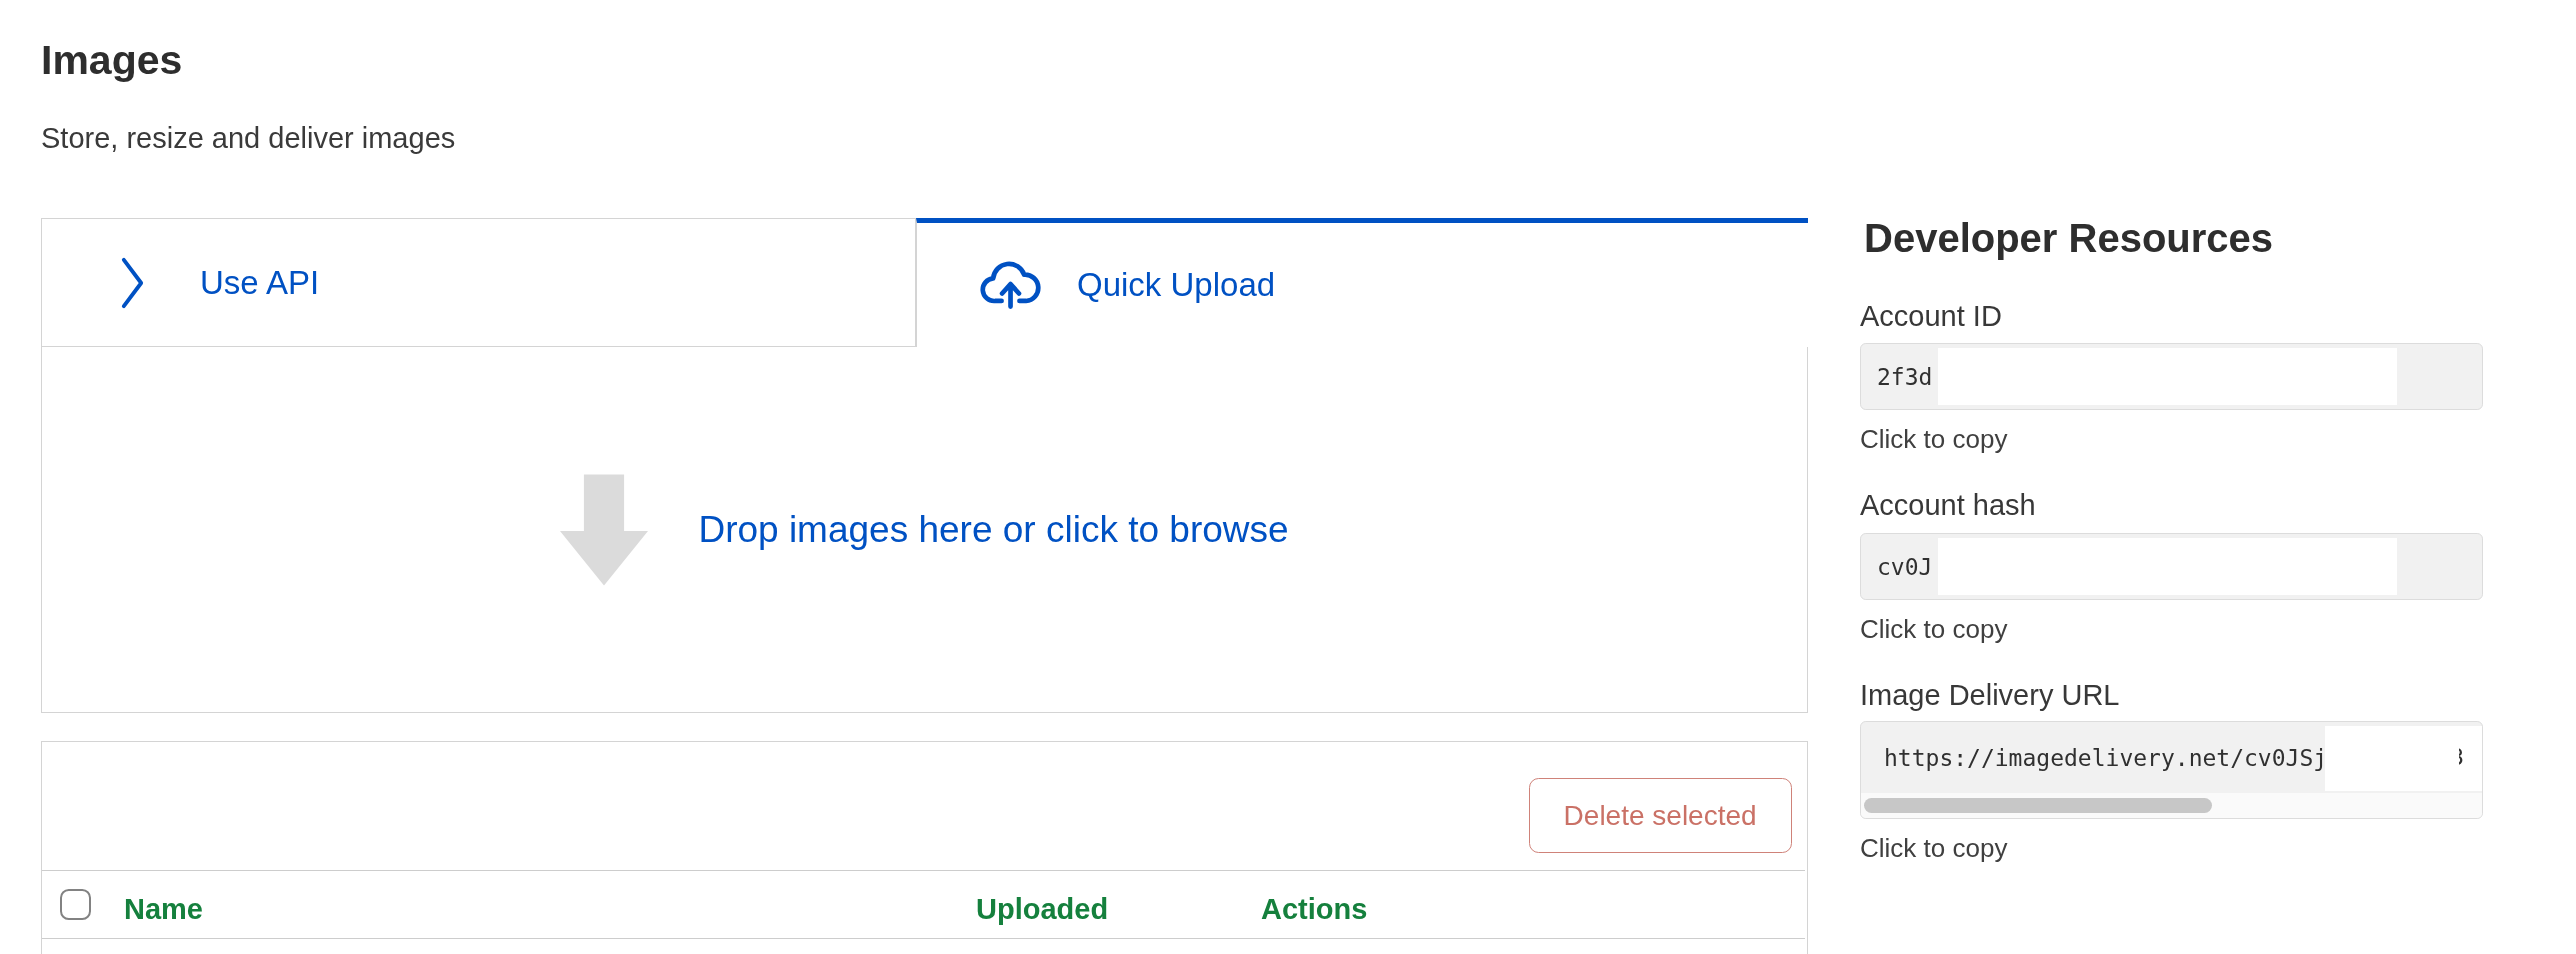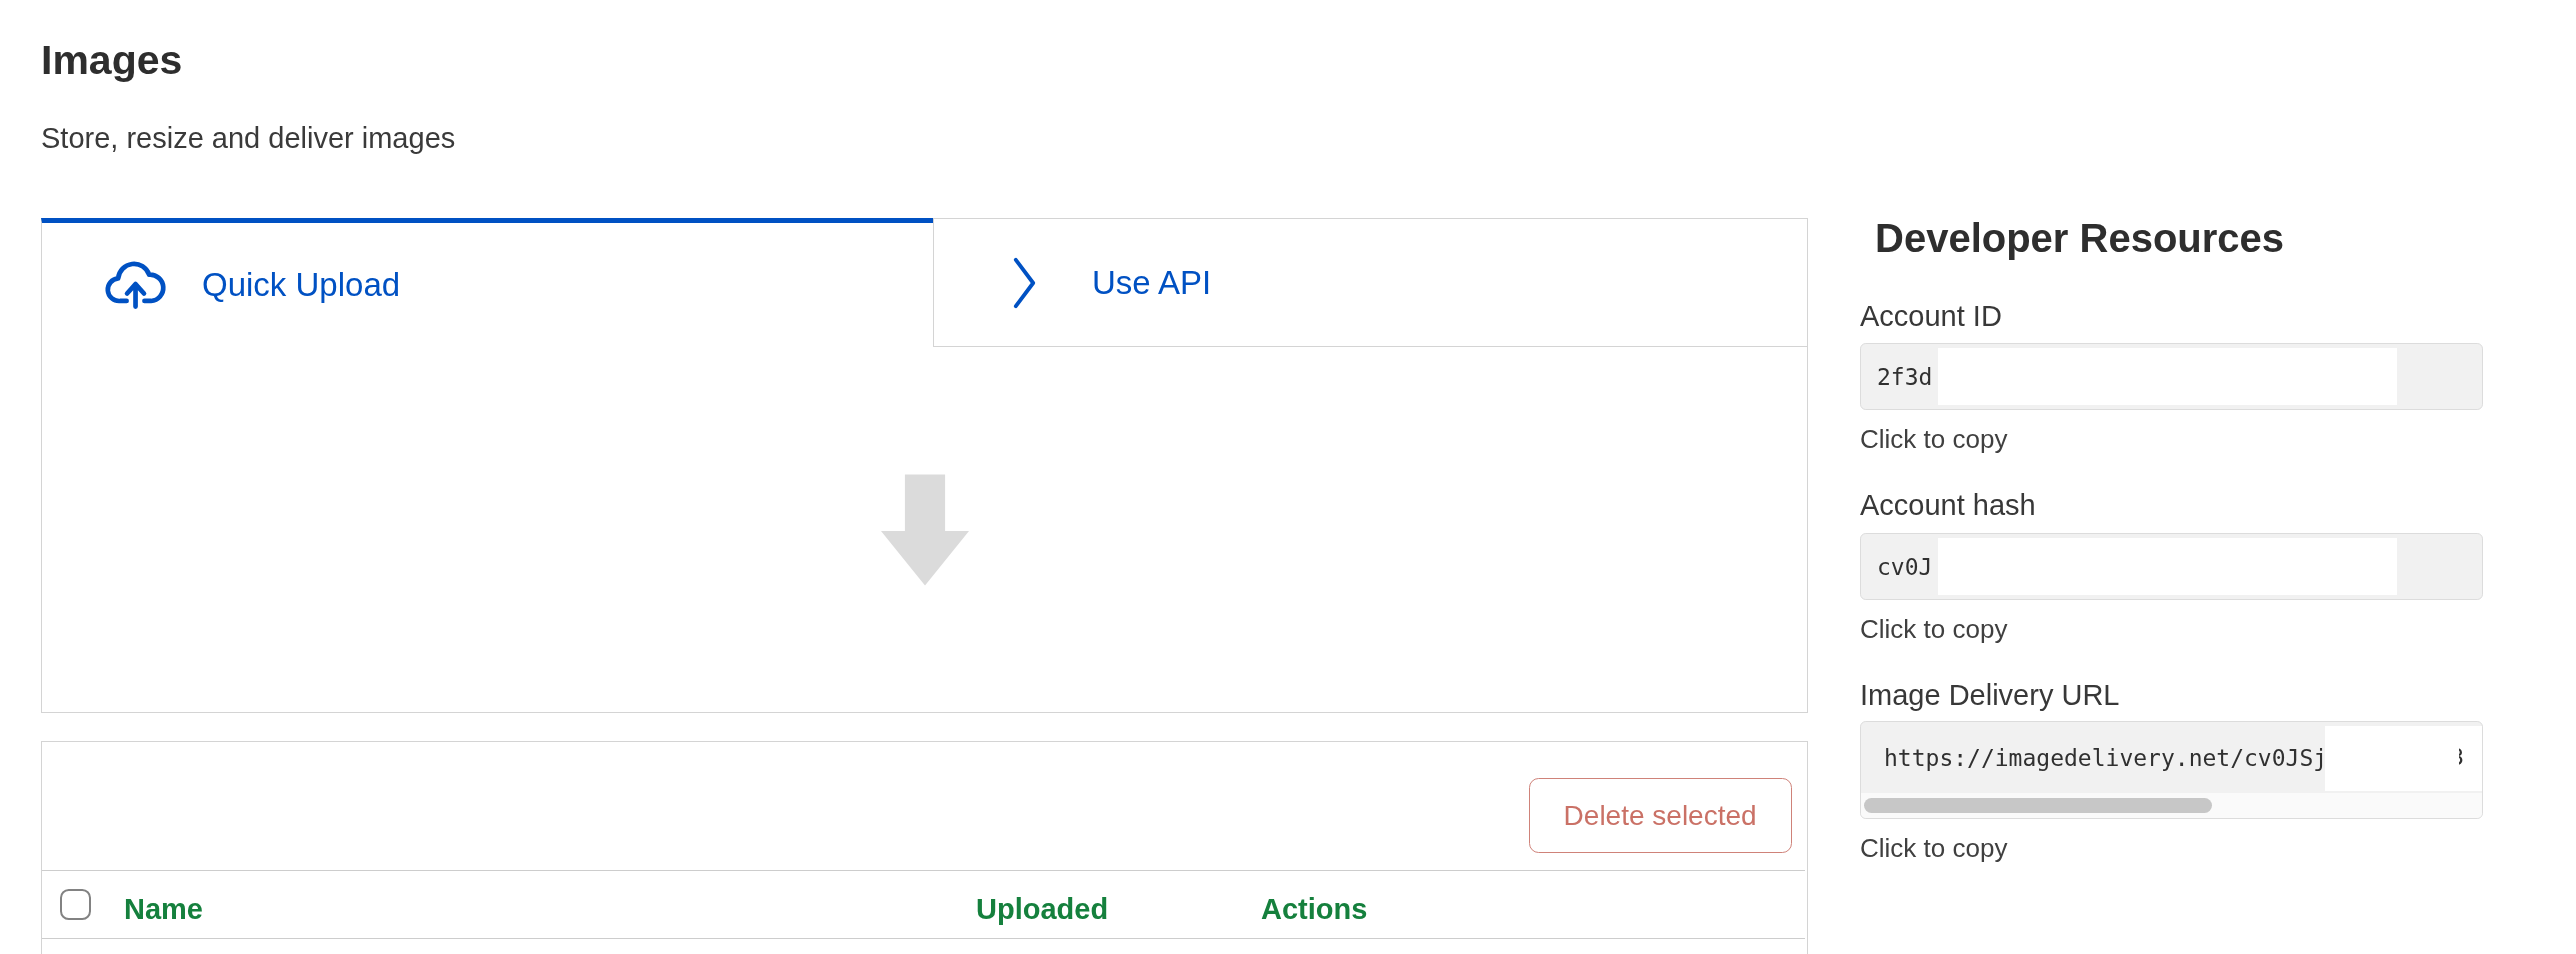--- a/index.html
+++ b/index.html
@@ -35,21 +35,21 @@
   .thead { position:absolute; top:128px; left:0; width:1763px; height:69px;
            border-top:1.9px solid #cdcdcd; border-bottom:1.9px solid #cdcdcd; }
   .checkbox { position:absolute; left:18.3px; top:18.3px; width:31px; height:31px;
               border:2.9px solid #828282; border-radius:8.7px; background:#fff; cursor:pointer; }
   .th { position:absolute; top:6px; height:65px; line-height:65px; font-size:29px;
         font-weight:700; color:#15803d; }
   .th-name { left:82px; } .th-uploaded { left:934px; } .th-actions { left:1219px; }
 
   
   .sidebar { position:absolute; left:1860px; top:0; width:623px; }
-  .sidebar-title { position:absolute; top:216px; left:15px; font-size:40px; font-weight:700; color:#2e2e2e; }
+  .sidebar-title { position:absolute; top:216px; left:4px; font-size:40px; font-weight:700; color:#2e2e2e; }
   .field-label { position:absolute; left:0; font-size:29px; color:#383838; }
   .field-box { position:absolute; left:0; width:623px; height:67px; background:#f1f1f1;
                border:1.9px solid #dcdcdc; border-radius:5.8px; display:flex; align-items:center;
                padding-left:16px; overflow:hidden; cursor:pointer; }
   .mono { font-family:"DejaVu Sans Mono", monospace; font-size:23px; color:#303030; white-space:pre; }
   .redaction { position:absolute; top:3.8px; bottom:3.8px; left:77px; width:459px; background:#fff; }
   .ctc { position:absolute; left:0; font-size:26px; color:#404040; }
   .lbl-1 { top:300px; } .box-1 { top:343px; } .ctc-1 { top:424px; }
   .lbl-2 { top:489px; } .box-2 { top:533px; } .ctc-2 { top:614px; }
   .lbl-3 { top:679px; } .box-3 { top:721px; height:98px; padding:0; flex-direction:column; align-items:stretch; }
@@ -63,45 +63,46 @@
                   border-radius:7.7px; background:#c7c7c7; cursor:grab; }
 </style>
 </head>
 <body>
 
 <div class="main">
   <h1 class="page-title">Images</h1>
   <p class="page-subtitle">Store, resize and deliver images</p>
 
   <div class="tabs-row">
+    <div class="tab inactive">
+      <span class="icon-wrap">
+        <svg width="27" height="58" viewBox="0 0 28 60">
+          <path d="M5 6 L23 30 L5 54" fill="none" stroke="#0051c3" stroke-width="4" stroke-linecap="round" stroke-linejoin="round"></path>
+        </svg>
+      </span>
+      <span class="tab-label">Use API</span>
+    </div>
     <div class="tab active">
       <span class="icon-wrap">
         <svg width="62" height="52" viewBox="0 0 66 54">
           <path d="M23 44 H16 A12 12 0 0 1 14 20 A17 17 0 0 1 47 16 A11 11 0 0 1 49 44 H42" fill="none" stroke="#0051c3" stroke-width="5" stroke-linecap="round" stroke-linejoin="round"></path>
           <path d="M32.5 50 V28 M23.5 36 L32.5 26 L41.5 36" fill="none" stroke="#0051c3" stroke-width="5" stroke-linecap="round" stroke-linejoin="round"></path>
         </svg>
       </span>
       <span class="tab-label">Quick Upload</span>
     </div>
-    <div class="tab inactive">
-      <span class="icon-wrap">
-        <svg width="27" height="58" viewBox="0 0 28 60">
-          <path d="M5 6 L23 30 L5 54" fill="none" stroke="#0051c3" stroke-width="4" stroke-linecap="round" stroke-linejoin="round"></path>
-        </svg>
-      </span>
-      <span class="tab-label">Use API</span>
-    </div>
   </div>
 
   <div class="panel">
     <span class="icon-wrap">
       <svg width="88" height="112" viewBox="0 0 92 116">
         <path d="M25 0 H67 V59 H92 L46 116 L0 59 H25 Z" fill="#dbdbdb"></path>
       </svg>
     </span>
+    <span class="drop-text">Drop images here or click to browse</span>
   </div>
 
   <div class="table-card">
     <div class="btn-row">
       <button class="btn delete">Delete selected</button>
     </div>
     <div class="thead">
       <span class="checkbox"></span>
       <span class="th th-name">Name</span>
       <span class="th th-uploaded">Uploaded</span>

